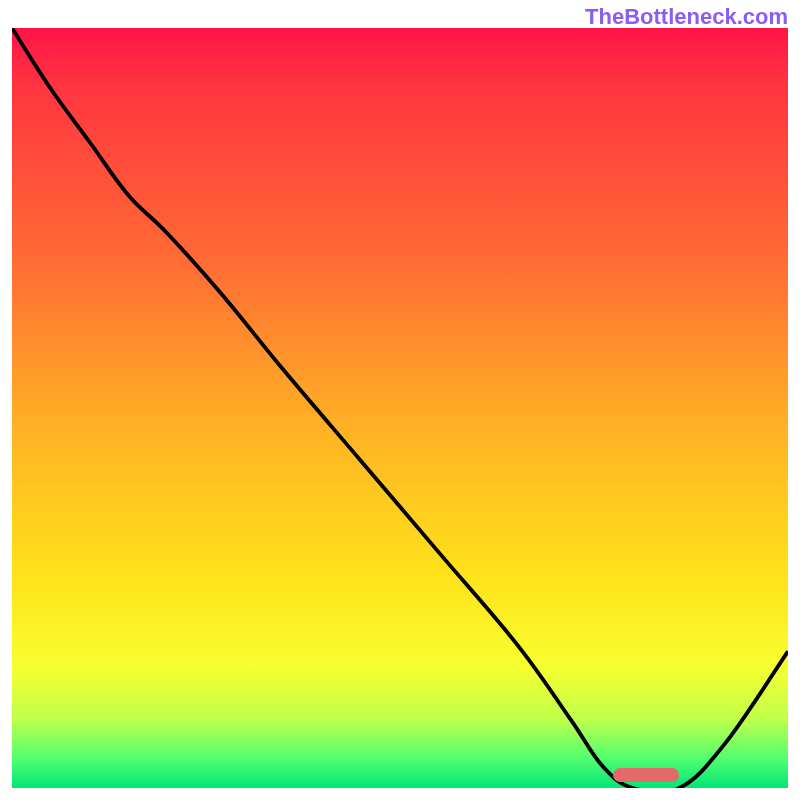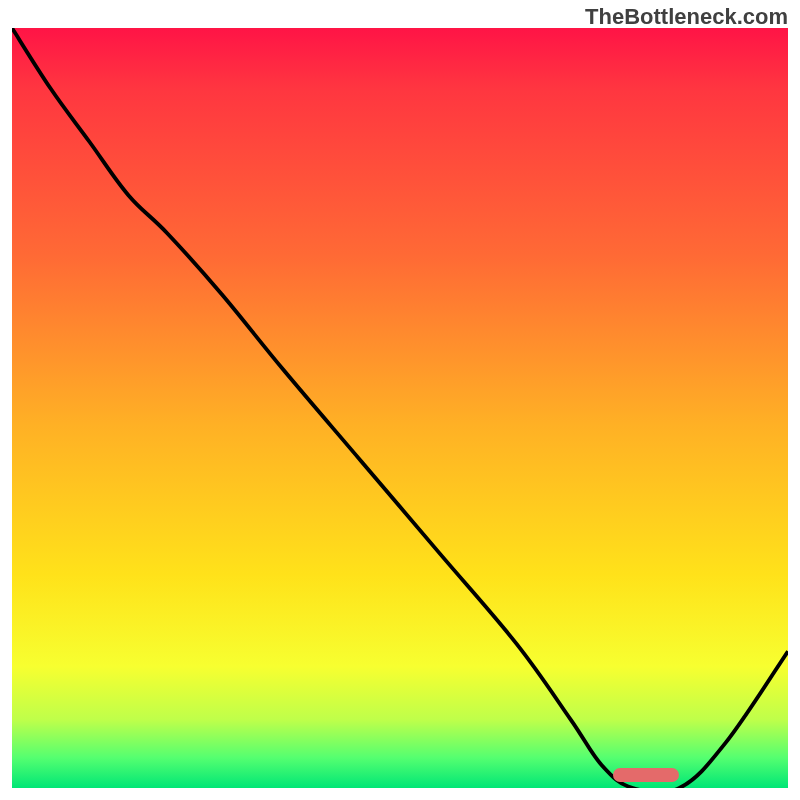--- a/index.html
+++ b/index.html
@@ -10,21 +10,21 @@
     font-family: Arial, sans-serif;
     background: #ffffff;
     position: relative;
   }
   .watermark {
     position: absolute;
     top: 4px;
     right: 12px;
     font-size: 22px;
     font-weight: bold;
-    color: #404040;
+    color: #8b5cf6;
     font-family: Arial, sans-serif;
   }
   .plot-area {
     position: absolute;
     left: 12px;
     right: 12px;
     top: 28px;
     bottom: 12px;
     overflow: hidden;
   }

